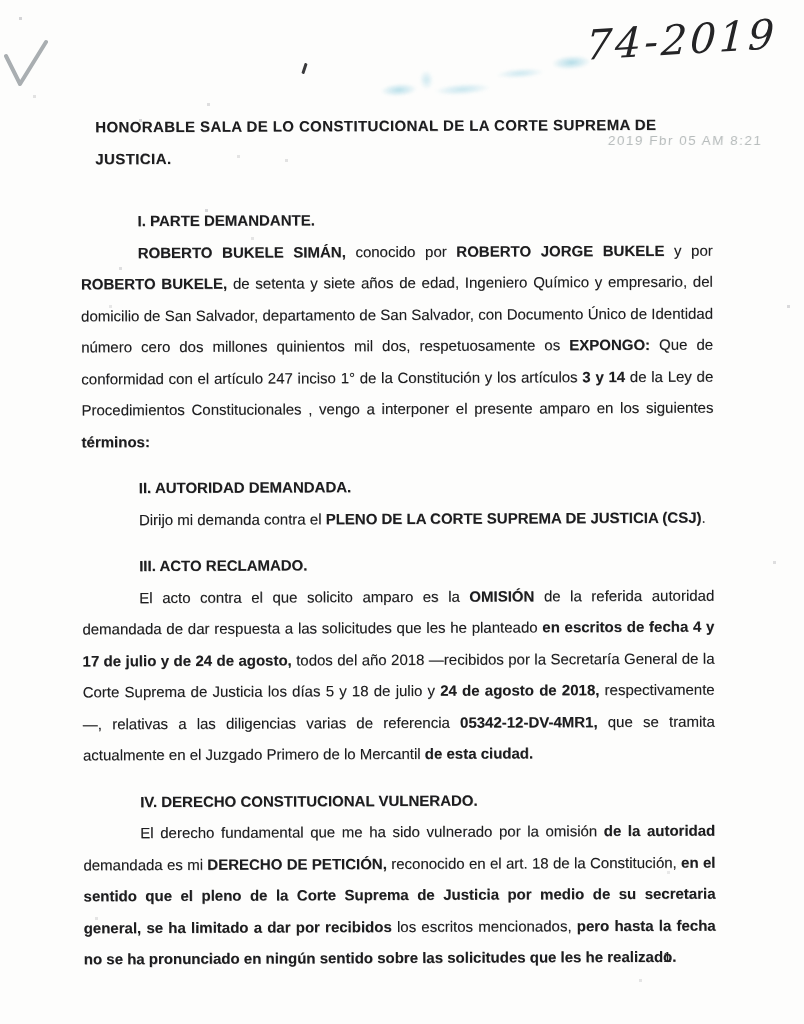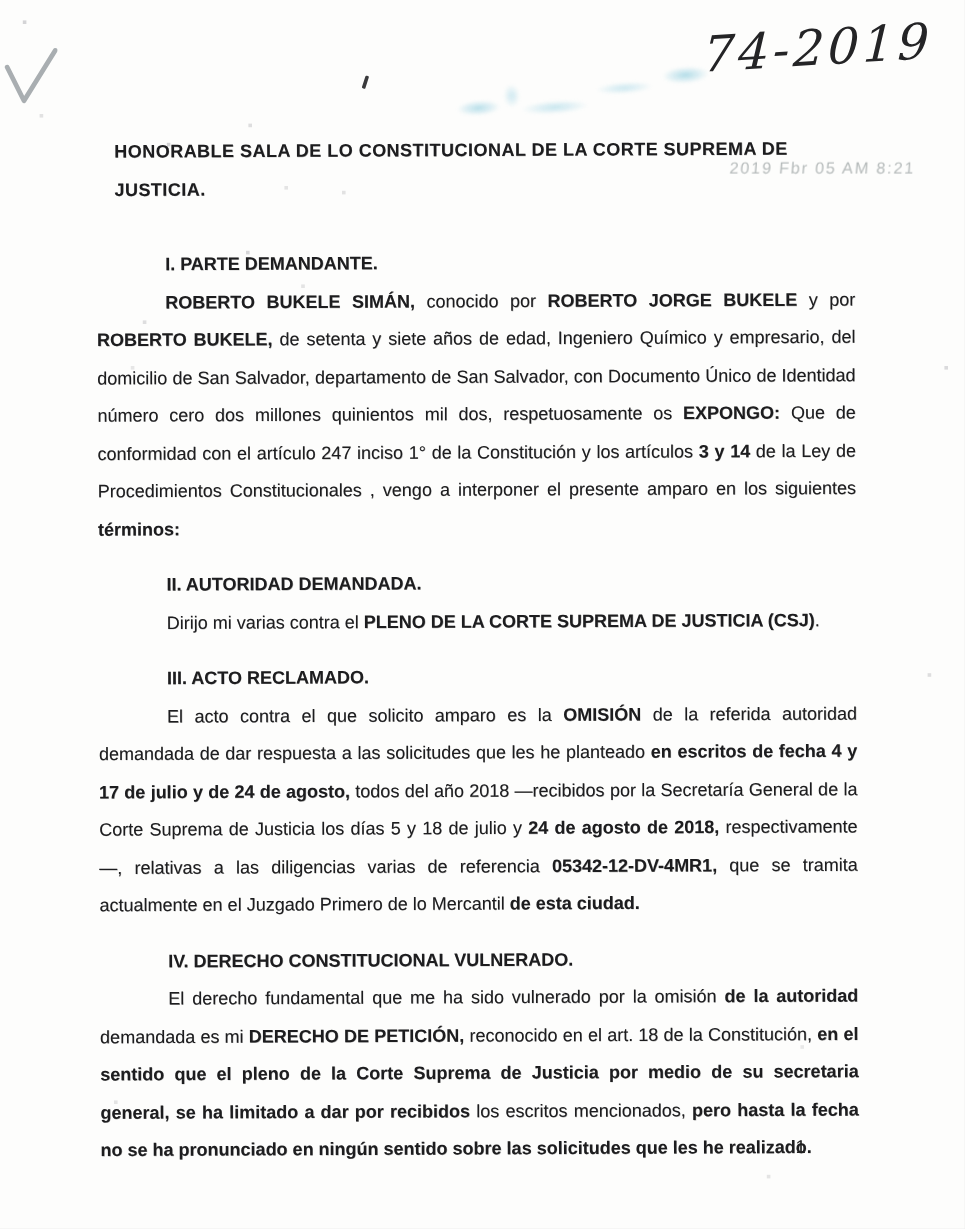--- a/index.html
+++ b/index.html
@@ -144,21 +144,21 @@
   <div class="content">
     <p class="doc-title">HONORABLE SALA DE LO CONSTITUCIONAL DE LA CORTE SUPREMA DE JUSTICIA.</p>
 
     <div class="sec">
       <p class="sec-heading">I. PARTE DEMANDANTE.</p>
       <p class="sec-par"><span class="b">ROBERTO BUKELE SIMÁN,</span><span> conocido por </span><span class="b">ROBERTO JORGE BUKELE</span><span> y por </span><span class="b">ROBERTO BUKELE,</span><span> de setenta y siete años de edad, Ingeniero Químico y empresario, del domicilio de San Salvador, departamento de San Salvador, con Documento Único de Identidad número cero dos millones quinientos mil dos,  respetuosamente os </span><span class="b">EXPONGO:</span><span> Que de conformidad con el artículo 247 inciso 1° de la Constitución y los artículos </span><span class="b">3 y 14</span><span> de la Ley de Procedimientos Constitucionales , vengo a interponer el presente amparo en los siguientes </span><span class="b">términos:</span></p>
     </div>
 
     <div class="sec">
       <p class="sec-heading">II. AUTORIDAD DEMANDADA.</p>
-      <p class="sec-par"><span>Dirijo mi varias contra el </span><span class="b">PLENO DE LA CORTE SUPREMA DE JUSTICIA (CSJ)</span><span>.</span></p>
+      <p class="sec-par"><span>Dirijo mi demanda contra el </span><span class="b">PLENO DE LA CORTE SUPREMA DE JUSTICIA (CSJ)</span><span>.</span></p>
     </div>
 
     <div class="sec">
       <p class="sec-heading">III. ACTO RECLAMADO.</p>
       <p class="sec-par"><span>El acto contra el que solicito amparo es la </span><span class="b">OMISIÓN</span><span> de la referida autoridad demandada de  dar respuesta a las solicitudes que les he planteado </span><span class="b">en escritos de fecha 4 y 17 de julio y de 24 de agosto,</span><span> todos del año 2018 —recibidos por la Secretaría General de la Corte Suprema de Justicia los días 5 y 18 de julio y </span><span class="b">24 de agosto de 2018,</span><span> respectivamente—, relativas a las diligencias varias de referencia </span><span class="b">05342-12-DV-4MR1,</span><span> que se tramita actualmente en el Juzgado Primero de lo Mercantil </span><span class="b">de esta ciudad.</span></p>
     </div>
 
     <div class="sec">
       <p class="sec-heading">IV. DERECHO CONSTITUCIONAL VULNERADO.</p>
       <p class="sec-par"><span>El derecho fundamental que me ha sido vulnerado por la omisión </span><span class="b">de la autoridad</span><span> demandada es mi </span><span class="b">DERECHO DE PETICIÓN,</span><span> reconocido en el art. 18 de la Constitución, </span><span class="b">en el sentido que el pleno de la Corte Suprema de Justicia por medio de su secretaria general, se ha limitado a dar por recibidos</span><span> los escritos mencionados, </span><span class="b">pero hasta la fecha no se ha pronunciado en ningún sentido sobre las solicitudes que les he realizado.</span></p>

